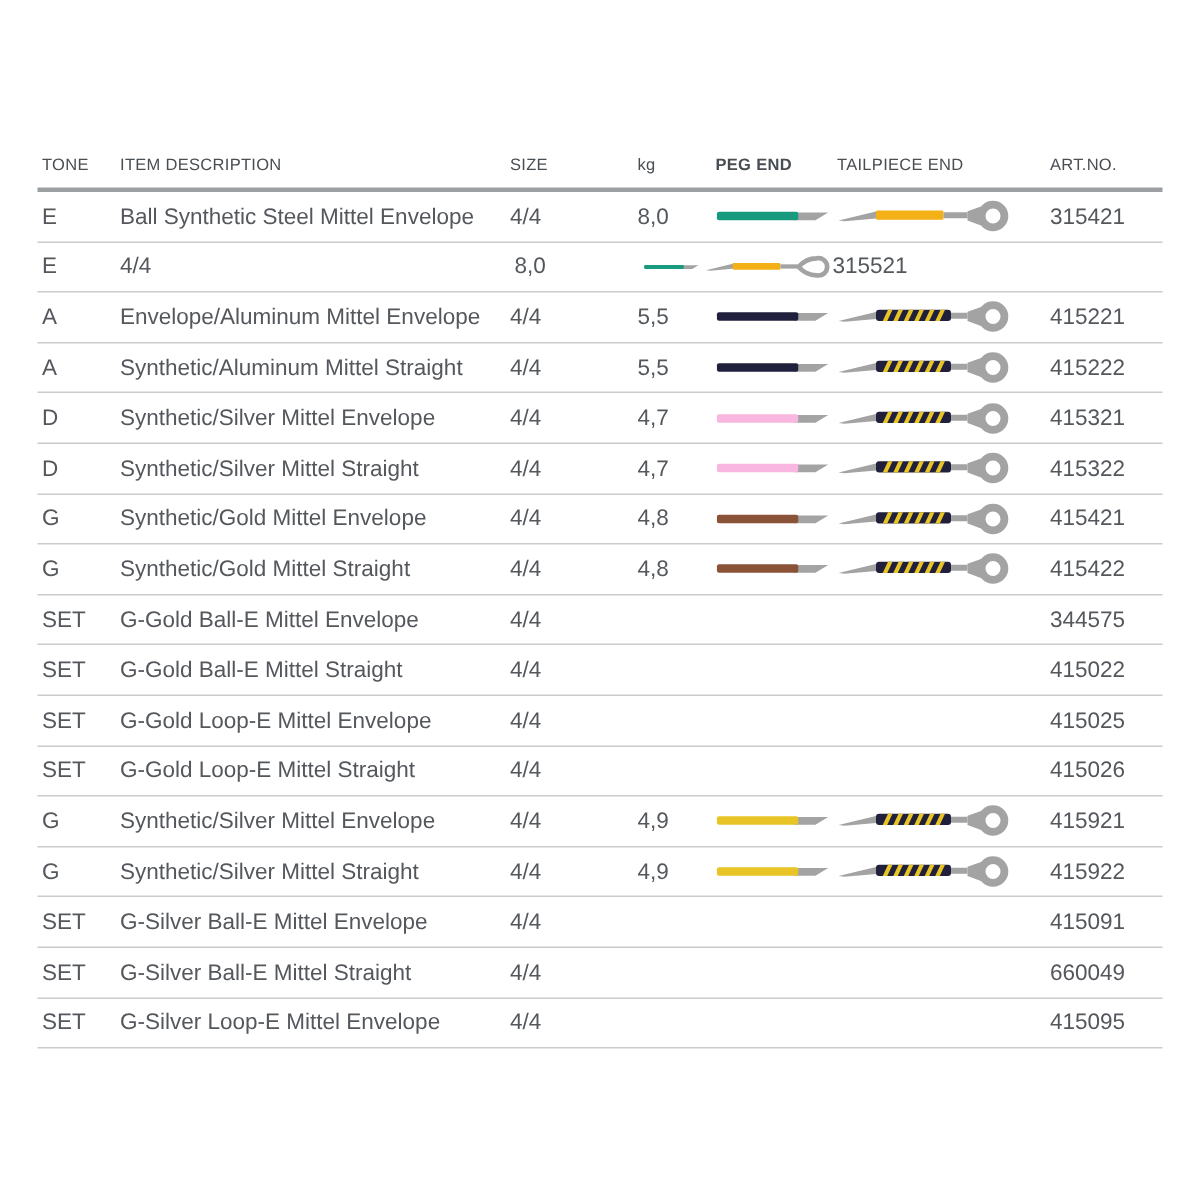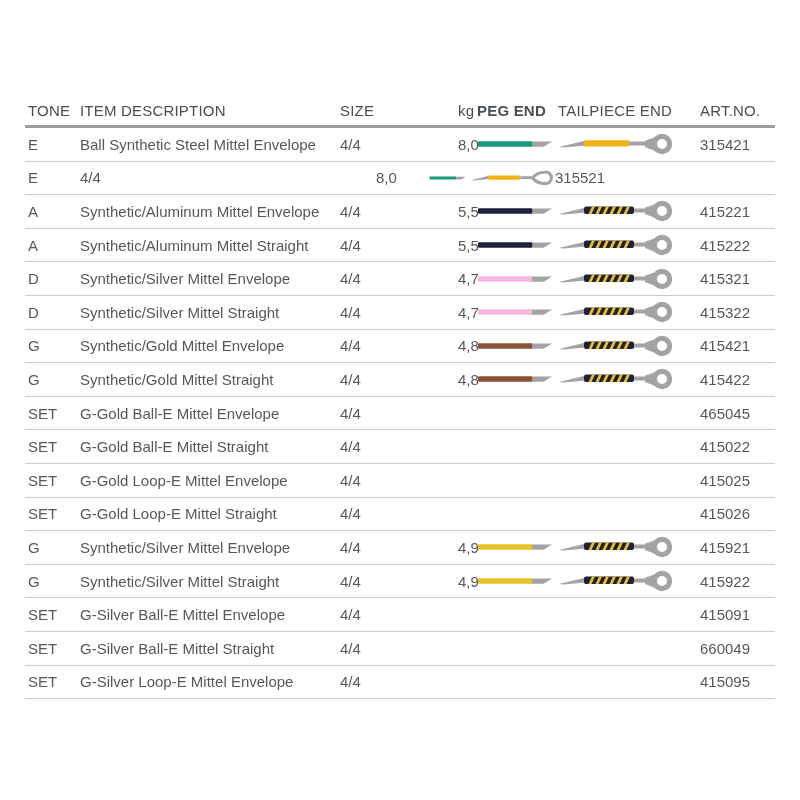--- a/index.html
+++ b/index.html
@@ -25,36 +25,36 @@
   }
   .thead, .trow {
     display: grid;
     grid-template-columns: 52px 260px 82px 48px 88px 145px 75px;
     align-items: center;
   }
   .thead {
     height: 29px;
     border-bottom: 3px solid #9b9fa2;
     color: #494e53;
-    font-size: 15px;
+    font-size: 11px;
     letter-spacing: 0.2px;
   }
   .trow {
     height: 32.6px;
     border-bottom: 1.5px solid #cccccc;
     color: #54585d;
     font-size: 15px;
   }
   .cell, .hcell {
     padding-left: 3px;
     white-space: nowrap;
     overflow: visible;
     line-height: 1;
   }
-  .col-kg   { padding-left: 6px; margin-left: 33px; }
+  .col-kg   { padding-left: 6px; }
   .col-peg  { padding-left: 10px; font-weight: bold; }
   .col-tail { padding-left: 3px; }
   .col-art  { padding-left: 0; padding-right: 1px; }
   .col-peg svg, .col-tail svg { display: block; }
   .col-peg, .col-tail { display: flex; align-items: center; }
 </style>
 </head>
 <body>
 
 <div class="page">
@@ -106,21 +106,21 @@
               <polygon points="1,17 28,10.5 28,15.5 5,17.5" fill="#a3a3a3"></polygon>
               <rect x="26" y="10.3" width="45" height="6.2" rx="1" fill="#f4b017"></rect>
               <rect x="71" y="11.5" width="16" height="4" fill="#a3a3a3"></rect>
               <path d="M88,13.8 C93.5,7.6 99.5,5.8 105,5.8 A8.2 8.2 0 1 1 105,21.8 C99.5,21.8 93.5,20 88,13.8 Z" fill="none" stroke="#a3a3a3" stroke-width="4.4" stroke-linejoin="round"></path>
             </svg>
           </div>
     <div class="cell col-art">315521</div>
   </div>
         <div class="trow">
     <div class="cell col-tone">A</div>
-    <div class="cell col-desc">Synthetic/Aluminum Mittel Envelope</div>
+    <div class="cell col-desc">Envelope/Aluminum Mittel Envelope</div>
     <div class="cell col-size">4/4</div>
     <div class="cell col-kg">5,5</div>
     <div class="cell col-peg">
             <svg width="82" height="14" viewBox="0 0 82 14">
     <polygon points="55,4.5 79,4.5 70,10 55,10" fill="#a3a3a3"></polygon>
     <rect x="1" y="4" width="57" height="6" rx="1.5" fill="#20203c"></rect>
   </svg>
           </div>
     <div class="cell col-tail">
             <svg width="120" height="28" viewBox="0 0 120 28">
@@ -279,21 +279,21 @@
           </div>
     <div class="cell col-art">415422</div>
   </div>
         <div class="trow">
     <div class="cell col-tone">SET</div>
     <div class="cell col-desc">G-Gold Ball-E Mittel Envelope</div>
     <div class="cell col-size">4/4</div>
     <div class="cell col-kg"></div>
     <div class="cell col-peg"></div>
     <div class="cell col-tail"></div>
-    <div class="cell col-art">465045</div>
+    <div class="cell col-art">344575</div>
   </div>
         <div class="trow">
     <div class="cell col-tone">SET</div>
     <div class="cell col-desc">G-Gold Ball-E Mittel Straight</div>
     <div class="cell col-size">4/4</div>
     <div class="cell col-kg"></div>
     <div class="cell col-peg"></div>
     <div class="cell col-tail"></div>
     <div class="cell col-art">415022</div>
   </div>

